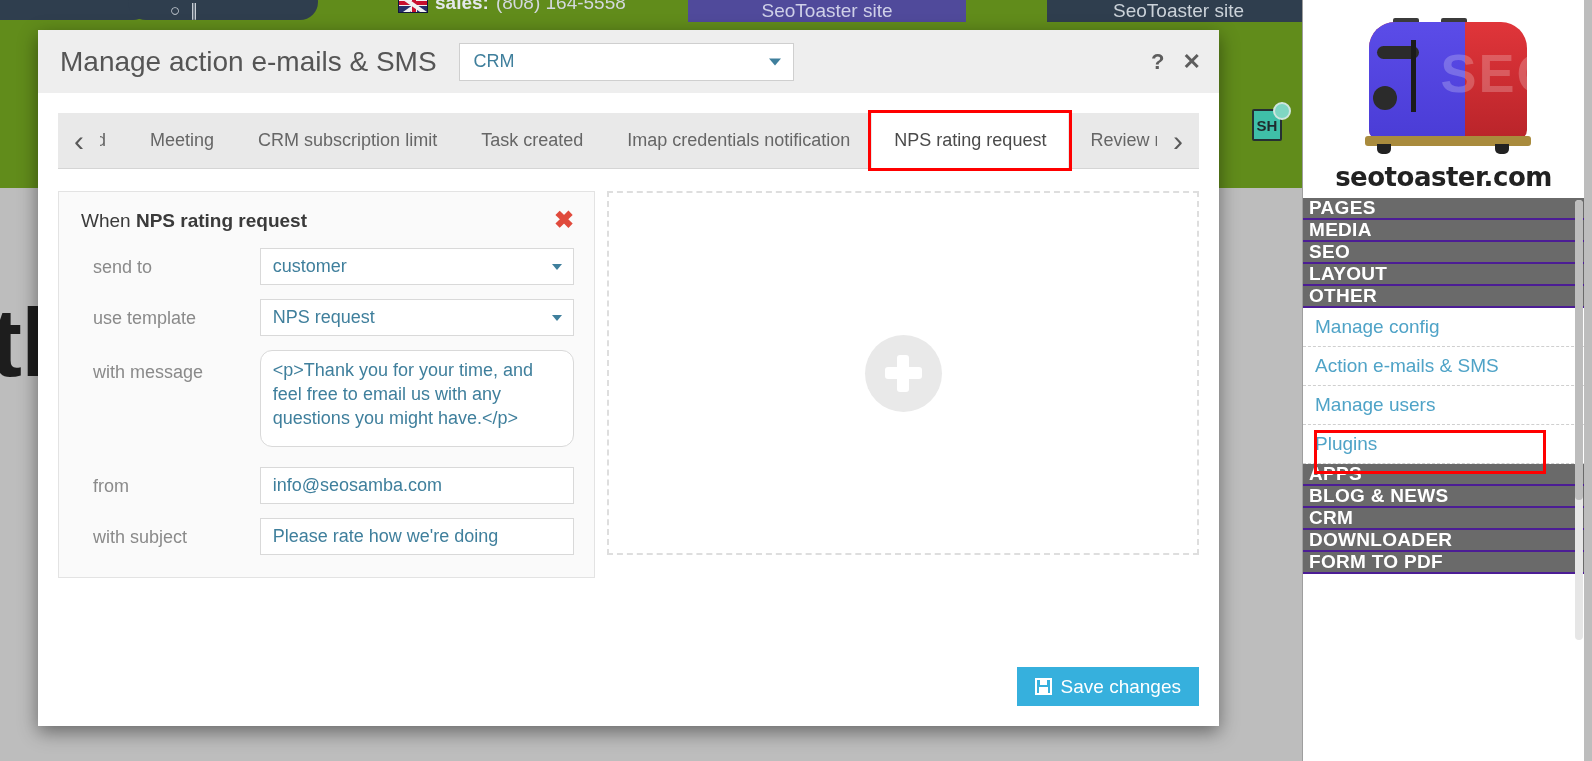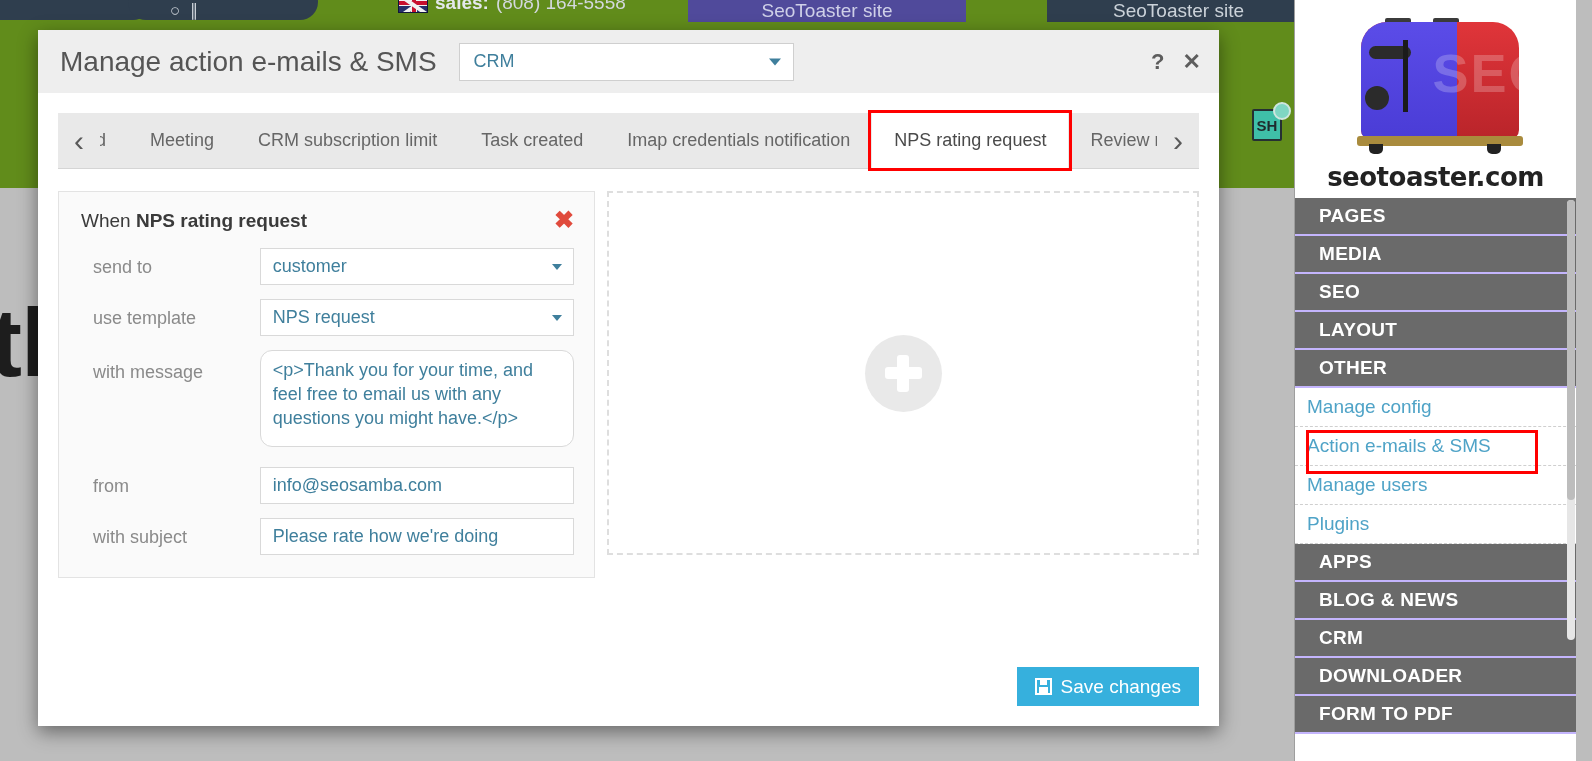--- a/index.html
+++ b/index.html
@@ -77,21 +77,21 @@
     color: #1f2a2d; font-size: 15px; font-weight: bold;
     display: flex; align-items: center; justify-content: center;
   }
   .sh-dot {
     position: absolute; left: 1273px; top: 102px; width: 18px; height: 18px;
     border-radius: 50%; background: #7fd6c3; border: 2px solid #cfe6df;
   }
 
   
   .sidebar {
-    position: absolute; right: 16px; top: 0; width: 282px; height: 761px;
+    position: absolute; right: 8px; top: 0; width: 282px; height: 761px;
     background: #ffffff; border-left: 1px solid #9e9e9e;
     overflow: hidden;
   }
   .logo-box {
     height: 198px; background: #fff; display: flex; flex-direction: column;
     align-items: center; justify-content: flex-end; padding-bottom: 6px;
   }
   .toaster { position: relative; width: 190px; height: 140px; margin-bottom: 4px; }
   .toaster .body-red {
     position: absolute; left: 20px; top: 4px; width: 158px; height: 118px;
@@ -111,24 +111,24 @@
   .toaster .slot-b { position: absolute; left: 92px; top: 0px; width: 26px; height: 8px; background: #3b3b3b; border-radius: 2px;}
   .toaster .lever { position: absolute; left: 28px; top: 28px; width: 42px; height: 13px; background: #2b2b2b; border-radius: 7px; }
   .toaster .rod   { position: absolute; left: 62px; top: 22px; width: 5px; height: 72px; background: #1b1b1b; }
   .toaster .knob  { position: absolute; left: 24px; top: 68px; width: 24px; height: 24px; background: #2b2b2b; border-radius: 50%; }
   .toaster .base  { position: absolute; left: 16px; top: 118px; width: 166px; height: 10px; background: #a98b3d; border-radius: 3px; }
   .toaster .foot1 { position: absolute; left: 28px; top: 126px; width: 14px; height: 10px; background: #222; border-radius: 0 0 5px 5px;}
   .toaster .foot2 { position: absolute; left: 146px; top: 126px; width: 14px; height: 10px; background: #222; border-radius: 0 0 5px 5px;}
   .logo-text { font-size: 26px; font-weight: bold; color: #222; letter-spacing: -0.5px; font-family: "DejaVu Sans", sans-serif; }
 
   .nav-section {
-    height: 38px; background: #6a6a6a; color: #ffffff;
+    height: 22px; background: #6a6a6a; color: #ffffff;
     font-size: 19px; font-weight: bold; letter-spacing: 0.3px;
-    display: flex; align-items: center; padding-left: 24px;
-    border-bottom: 2px solid #c4b5fd;
+    display: flex; align-items: center; padding-left: 6px;
+    border-bottom: 2px solid #4c1d95;
   }
   .nav-link {
     height: 39px; background: #ffffff; color: #4fa3c7;
     font-size: 19px; display: flex; align-items: center; padding-left: 12px;
     border-bottom: 1px dashed #cfcfcf;
   }
   .sidebar-scroll {
     position: absolute; right: 1px; top: 200px; width: 8px; height: 440px;
     background: #e6e6e6; border-radius: 4px;
   }

